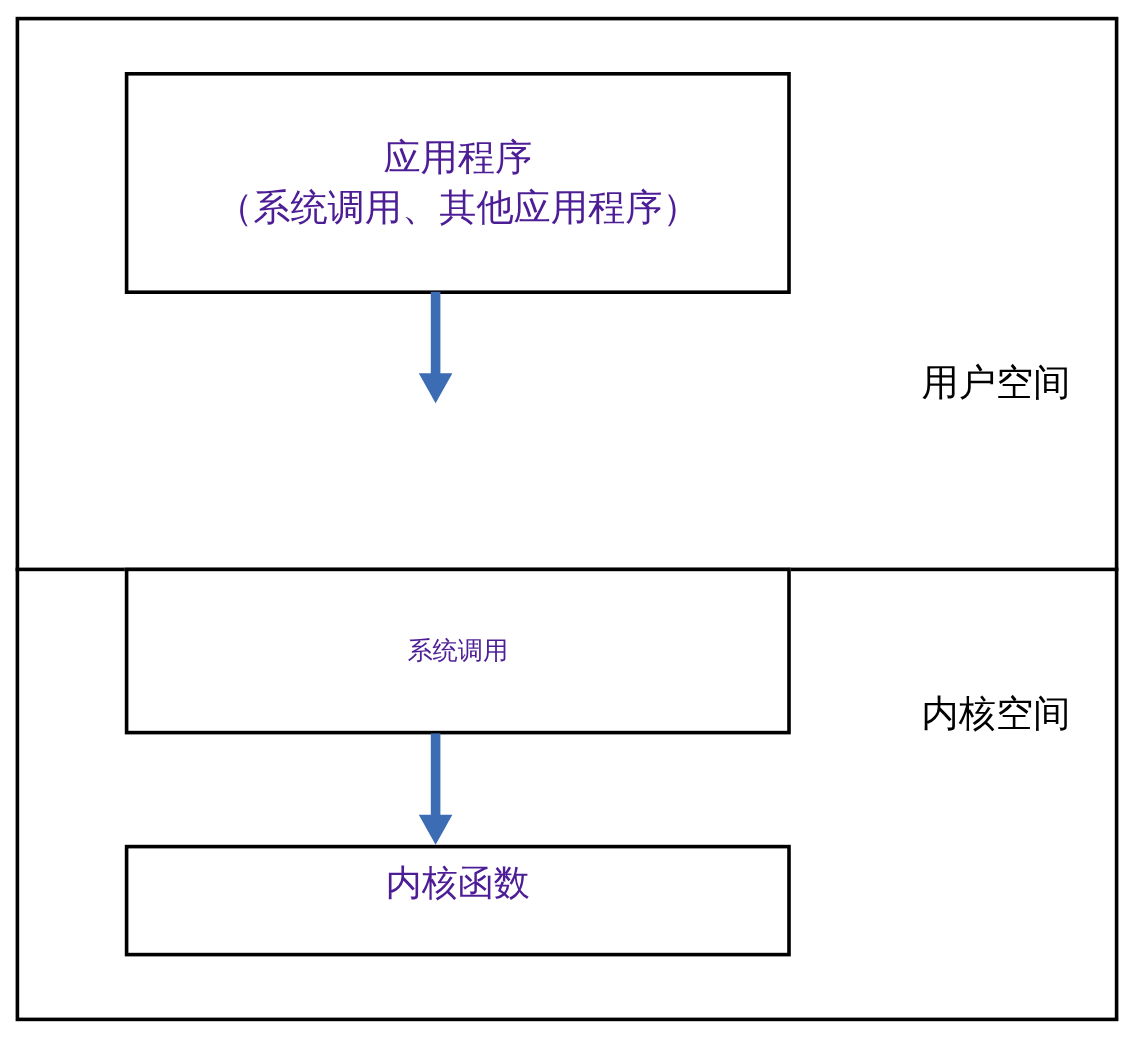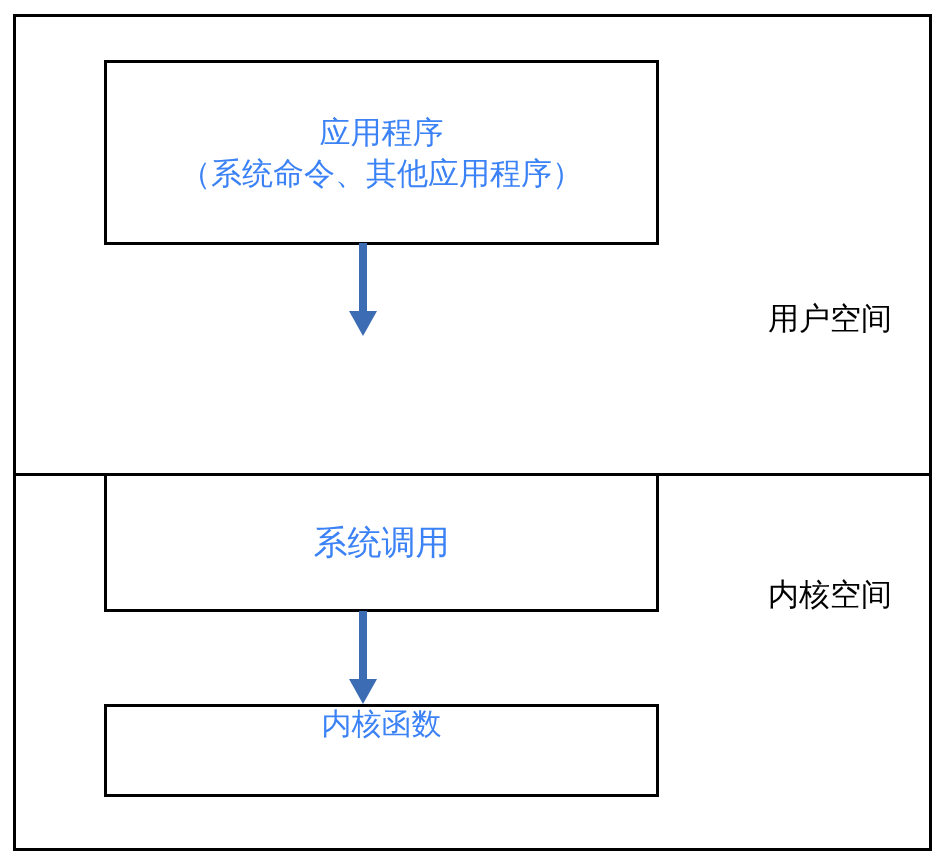--- a/index.html
+++ b/index.html
@@ -44,21 +44,21 @@
   .layer-box {
     position: absolute;
     border: 3px solid #000000;
     box-sizing: border-box;
     background: #ffffff;
     display: flex;
     flex-direction: column;
     align-items: center;
     justify-content: center;
     text-align: center;
-    color: #3b82f6;
+    color: #4c1d95;
   }
   .layer-box .box-line {
     display: block;
     line-height: 1.3;
     white-space: nowrap;
   }
 
   #box-application {
     left: 104px;
     top: 60px;
@@ -71,30 +71,30 @@
     top: 336px;
     width: 555px;
     height: 138px;
     font-size: 30px;
   }
   #box-syscall {
     left: 104px;
     top: 473px;
     width: 555px;
     height: 139px;
-    font-size: 34px;
+    font-size: 21px;
   }
   #box-kernelfunc {
     left: 104px;
     top: 704px;
     width: 555px;
     height: 93px;
     font-size: 30px;
     justify-content: flex-start;
-    font-family: Liberation Mono, monospace;
+    padding-top: 10px;
   }
 
   
   .flow-arrow {
     position: absolute;
     width: 40px;
   }
   #arrow-app-to-api {
     left: 343px;
     top: 243px;
@@ -129,21 +129,21 @@
 <body>
 
 <div id="canvas">
 
   <div class="outer-frame"></div>
 
   <div class="space-divider"></div>
 
   <div class="layer-box" id="box-application">
     <span class="box-line">应用程序</span>
-    <span class="box-line">（系统命令、其他应用程序）</span>
+    <span class="box-line">（系统调用、其他应用程序）</span>
   </div>
 
 
   <div class="layer-box" id="box-syscall">
     <span class="box-line">系统调用</span>
   </div>
 
   <div class="layer-box" id="box-kernelfunc">
     <span class="box-line">内核函数</span>
   </div>

